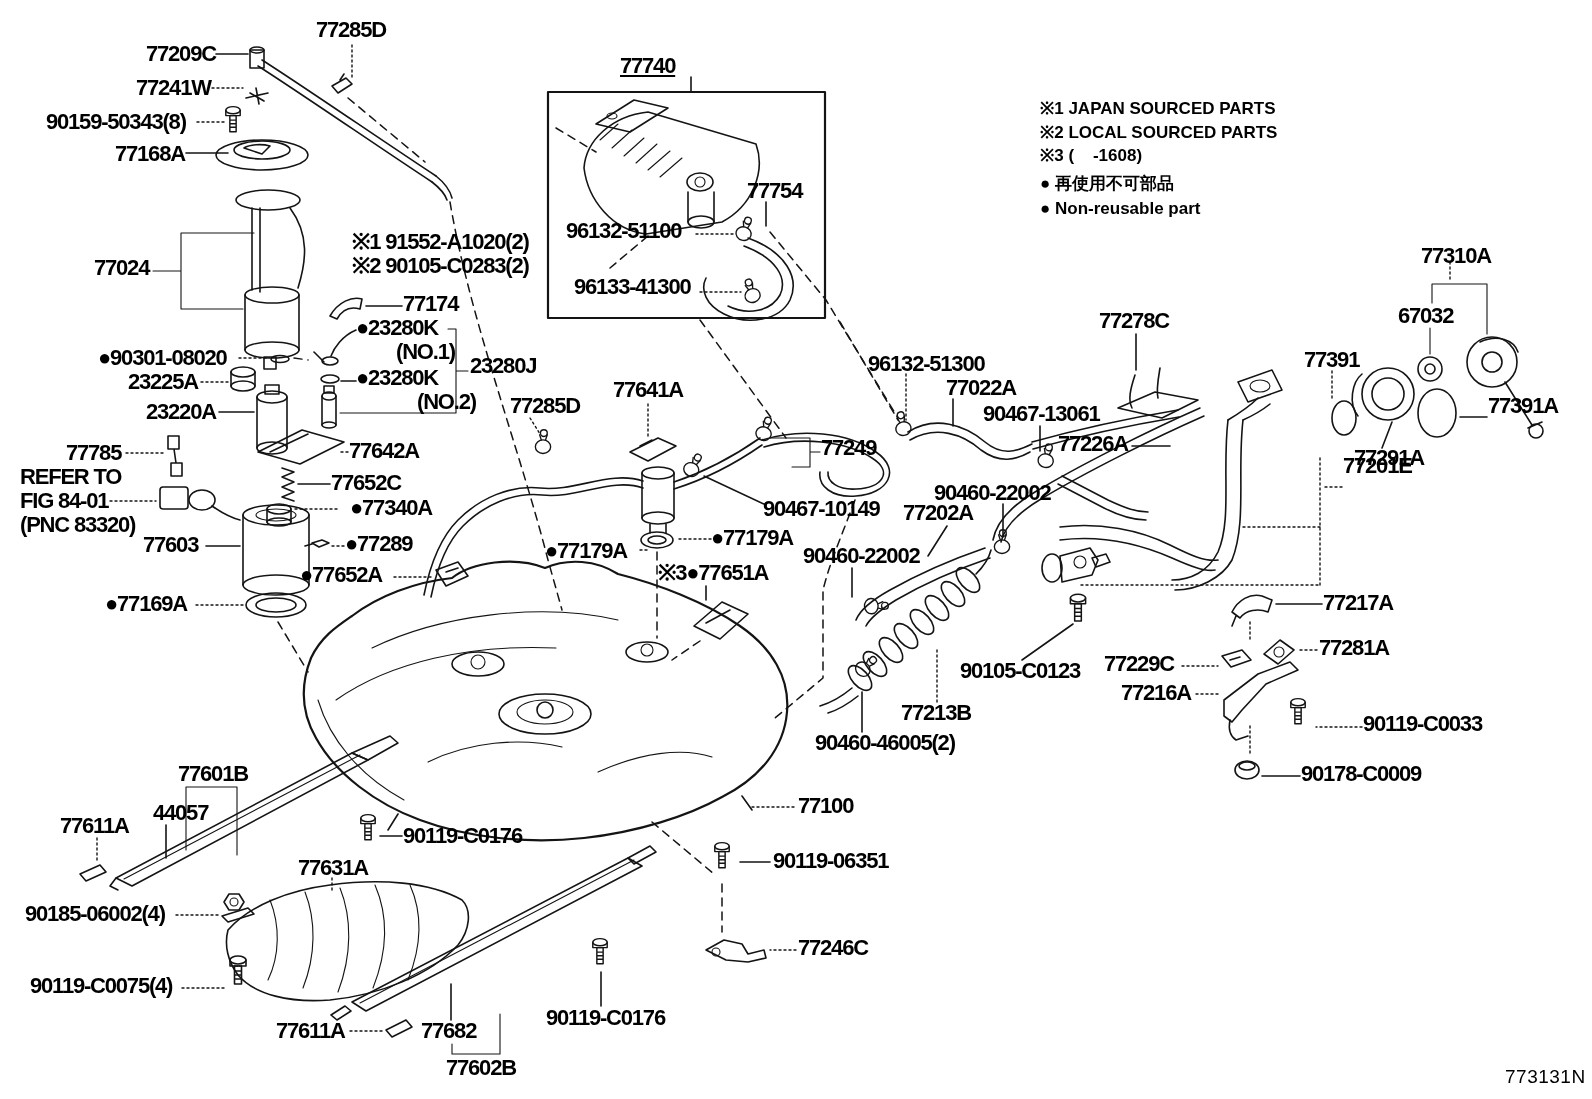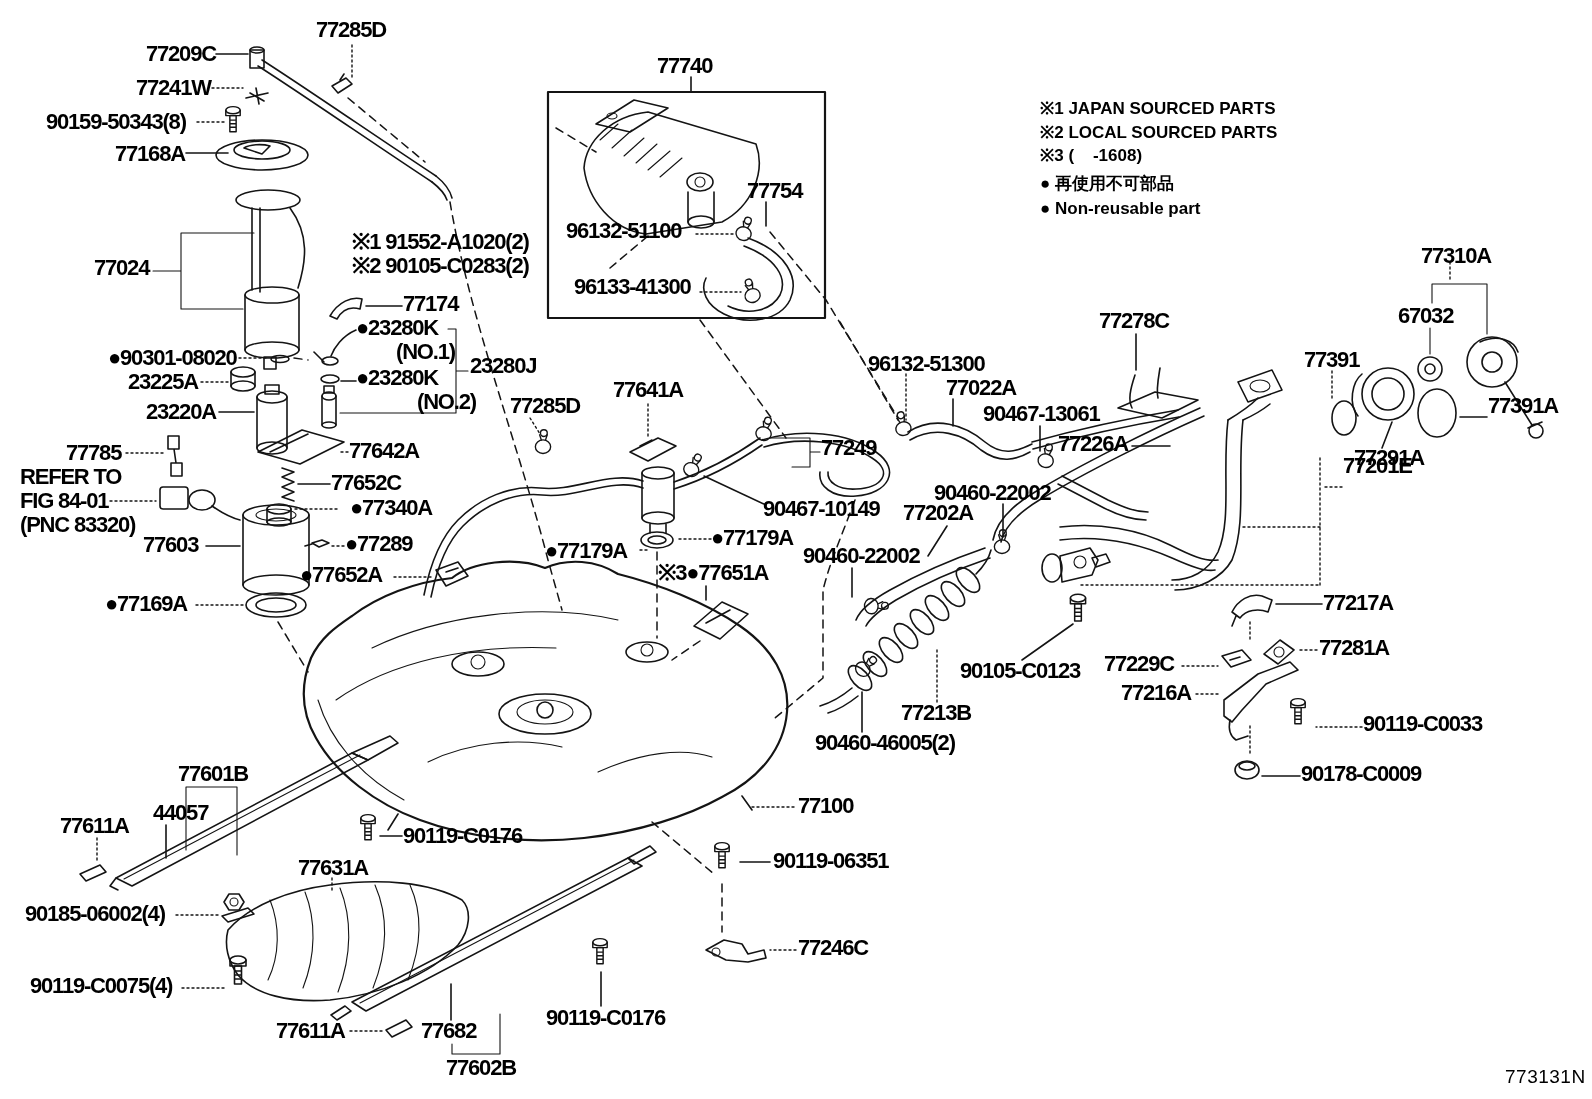--- a/index.html
+++ b/index.html
@@ -336,30 +336,30 @@
   </g>
 </svg>
 
 <div id="labels">
     <div class="label" style="left: 316px; top: 20px;">77285D</div>
     <div class="label" style="left: 146px; top: 44px;">77209C</div>
     <div class="label" style="left: 136px; top: 78px;">77241W</div>
     <div class="label" style="left: 46px; top: 112px;">90159-50343(8)</div>
     <div class="label" style="left: 115px; top: 144px;">77168A</div>
     <div class="label" style="left: 94px; top: 258px;">77024</div>
-    <div class="label" style="left: 657px; top: 56px;">77740</div>
+    <div class="label" style="left: 620px; top: 56px; text-decoration: underline;">77740</div>
     <div class="label" style="left: 747px; top: 181px;">77754</div>
     <div class="label" style="left: 566px; top: 221px;">96132-51100</div>
     <div class="label" style="left: 574px; top: 277px;">96133-41300</div>
     <div class="label" style="left: 352px; top: 232px;">※1 91552-A1020(2)</div>
     <div class="label" style="left: 352px; top: 256px;">※2 90105-C0283(2)</div>
     <div class="label" style="left: 403px; top: 294px; text-align: right;">77174</div>
     <div class="label" style="left: 356px; top: 318px;">●23280K</div>
     <div class="label" style="left: 396px; top: 342px;">(NO.1)</div>
-    <div class="label" style="left: 98px; top: 348px; margin-left: 10px;">●90301-08020</div>
+    <div class="label" style="left: 98px; top: 348px;">●90301-08020</div>
     <div class="label" style="left: 128px; top: 372px;">23225A</div>
     <div class="label" style="left: 356px; top: 368px;">●23280K</div>
     <div class="label" style="left: 396px; top: 392px; margin-left: 21px;">(NO.2)</div>
     <div class="label" style="left: 146px; top: 402px;">23220A</div>
     <div class="label" style="left: 470px; top: 356px;">23280J</div>
     <div class="label" style="left: 66px; top: 443px;">77785</div>
     <div class="label" style="left: 20px; top: 467px;">REFER TO</div>
     <div class="label" style="left: 20px; top: 491px;">FIG 84-01</div>
     <div class="label" style="left: 20px; top: 515px;">(PNC 83320)</div>
     <div class="label" style="left: 349px; top: 441px;">77642A</div>

